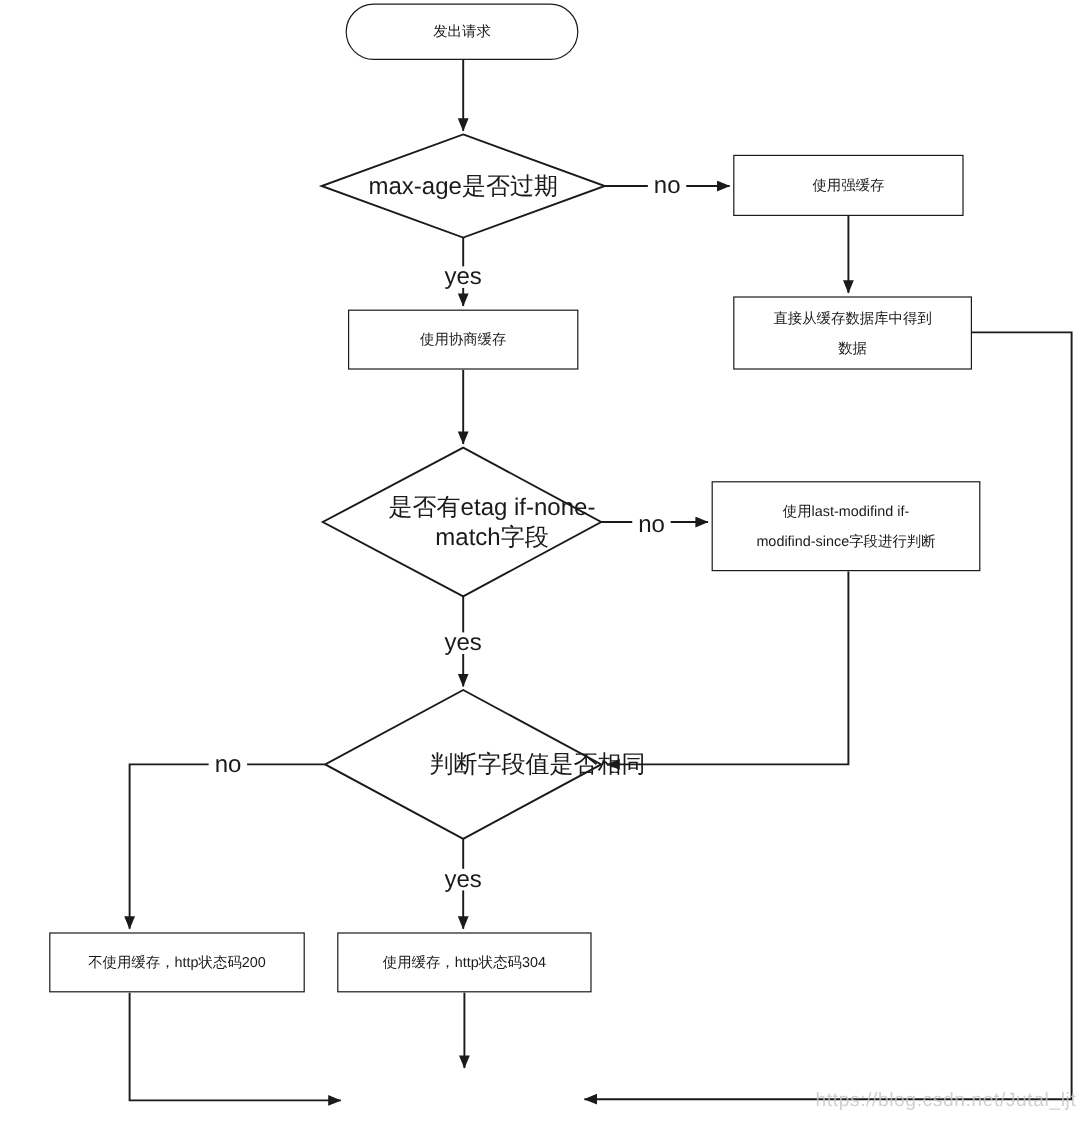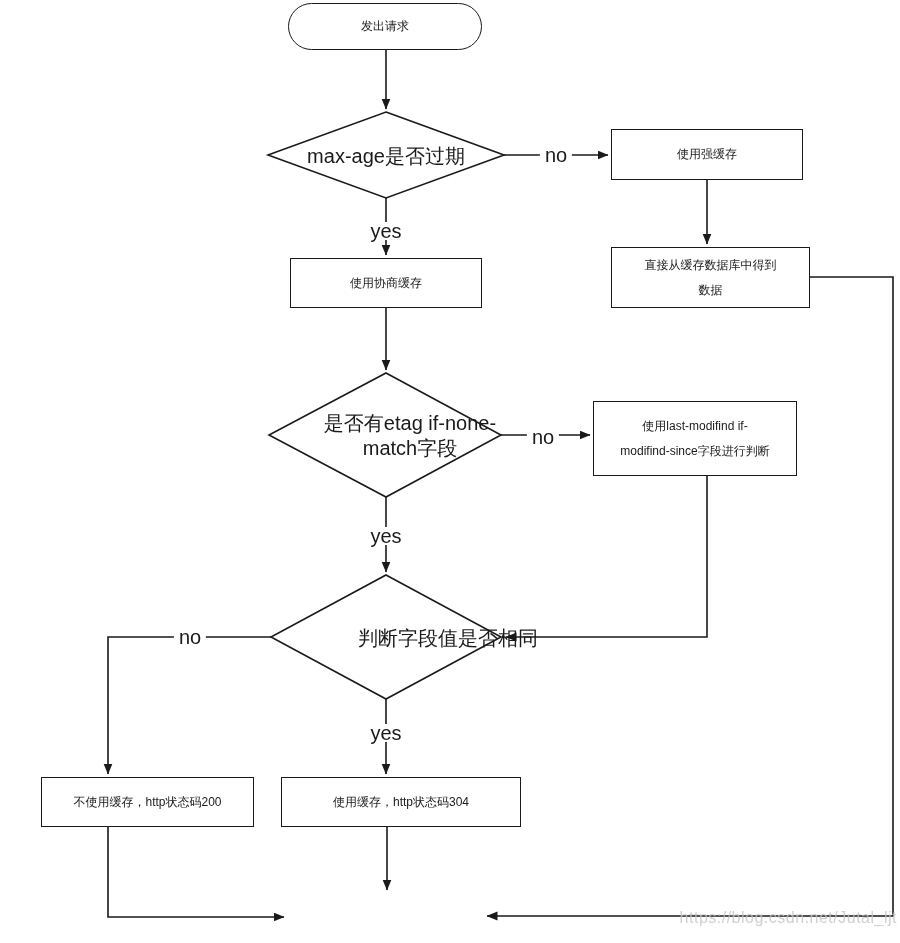--- a/index.html
+++ b/index.html
@@ -82,30 +82,30 @@
 
   <div class="node" style="left:611px;top:247px;width:199px;height:61px;">
     <span class="line">直接从缓存数据库中得到</span>
     <span class="line">数据</span>
   </div>
 
   <div class="node" style="left:290px;top:258px;width:192px;height:50px;">
     <span class="line">使用协商缓存</span>
   </div>
 
-  <div class="node" style="left:593px;top:401px;width:204px;height:75px;justify-content:center;">
+  <div class="node" style="left:593px;top:401px;width:224px;height:75px;justify-content:center;">
     <span class="line">使用last-modifind if-</span>
     <span class="line">modifind-since字段进行判断</span>
   </div>
 
   <div class="node" style="left:2px;top:777px;width:213px;height:50px;margin-left:39px;">
     <span class="line">不使用缓存，http状态码200</span>
   </div>
 
-  <div class="node" style="left:281px;top:777px;width:240px;height:50px;">
+  <div class="node" style="left:281px;top:777px;width:212px;height:50px;">
     <span class="line">使用缓存，http状态码304</span>
   </div>
 
 
   <div class="dlabel" style="left:386px;top:156px;">max-age是否过期</div>
 
   <div class="dlabel" style="left:386px;top:436px;margin-left:24px;">
     <span class="line">是否有etag if-none-</span>
     <span class="line">match字段</span>
   </div>

